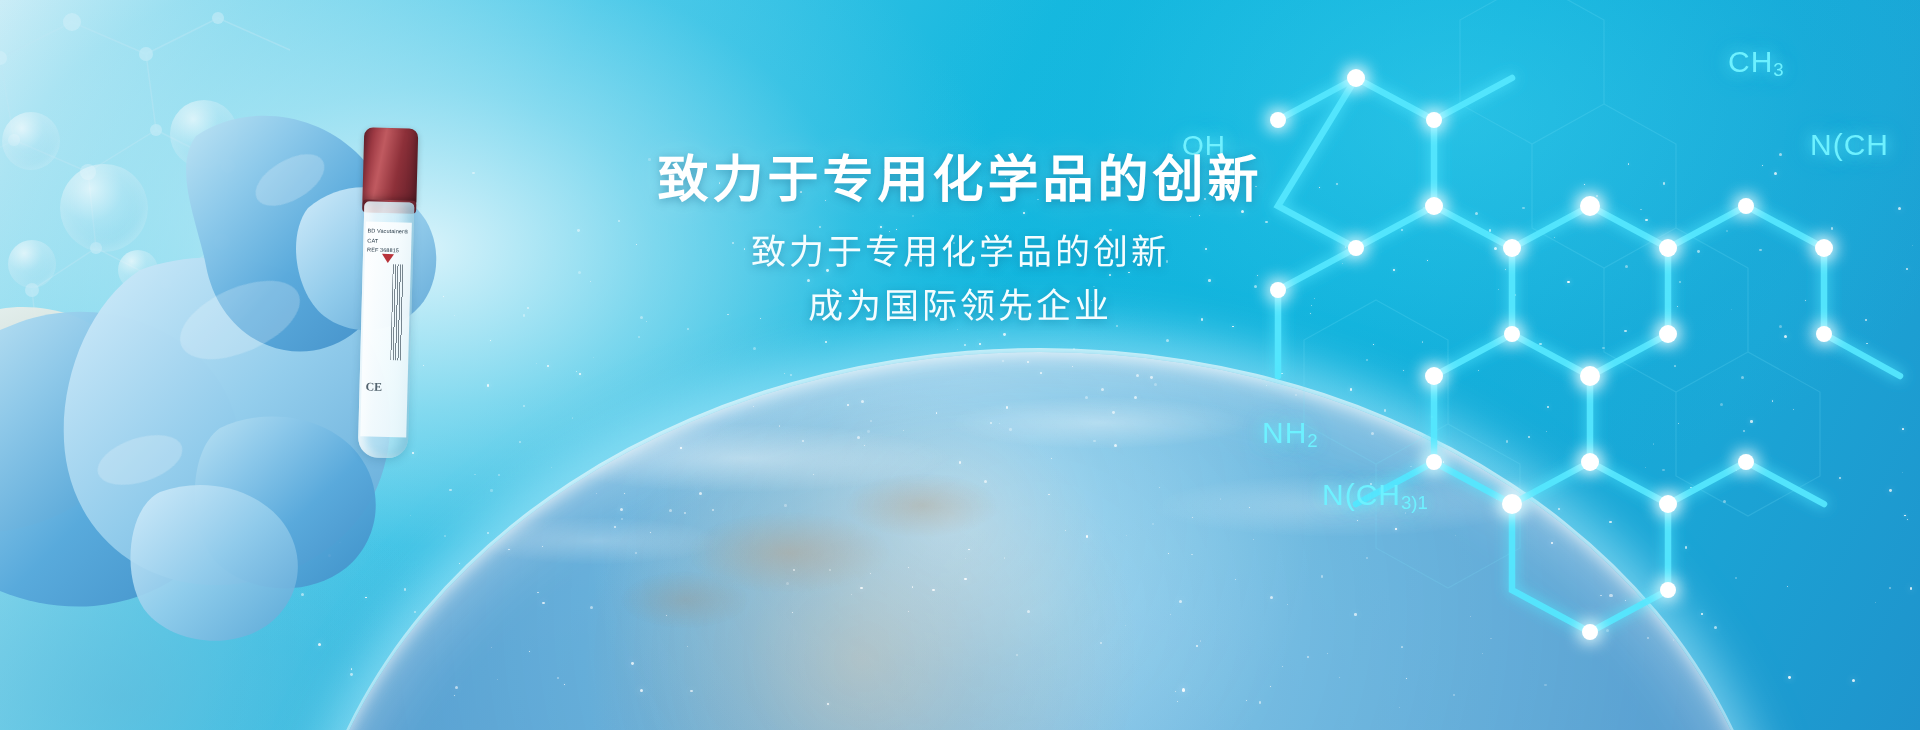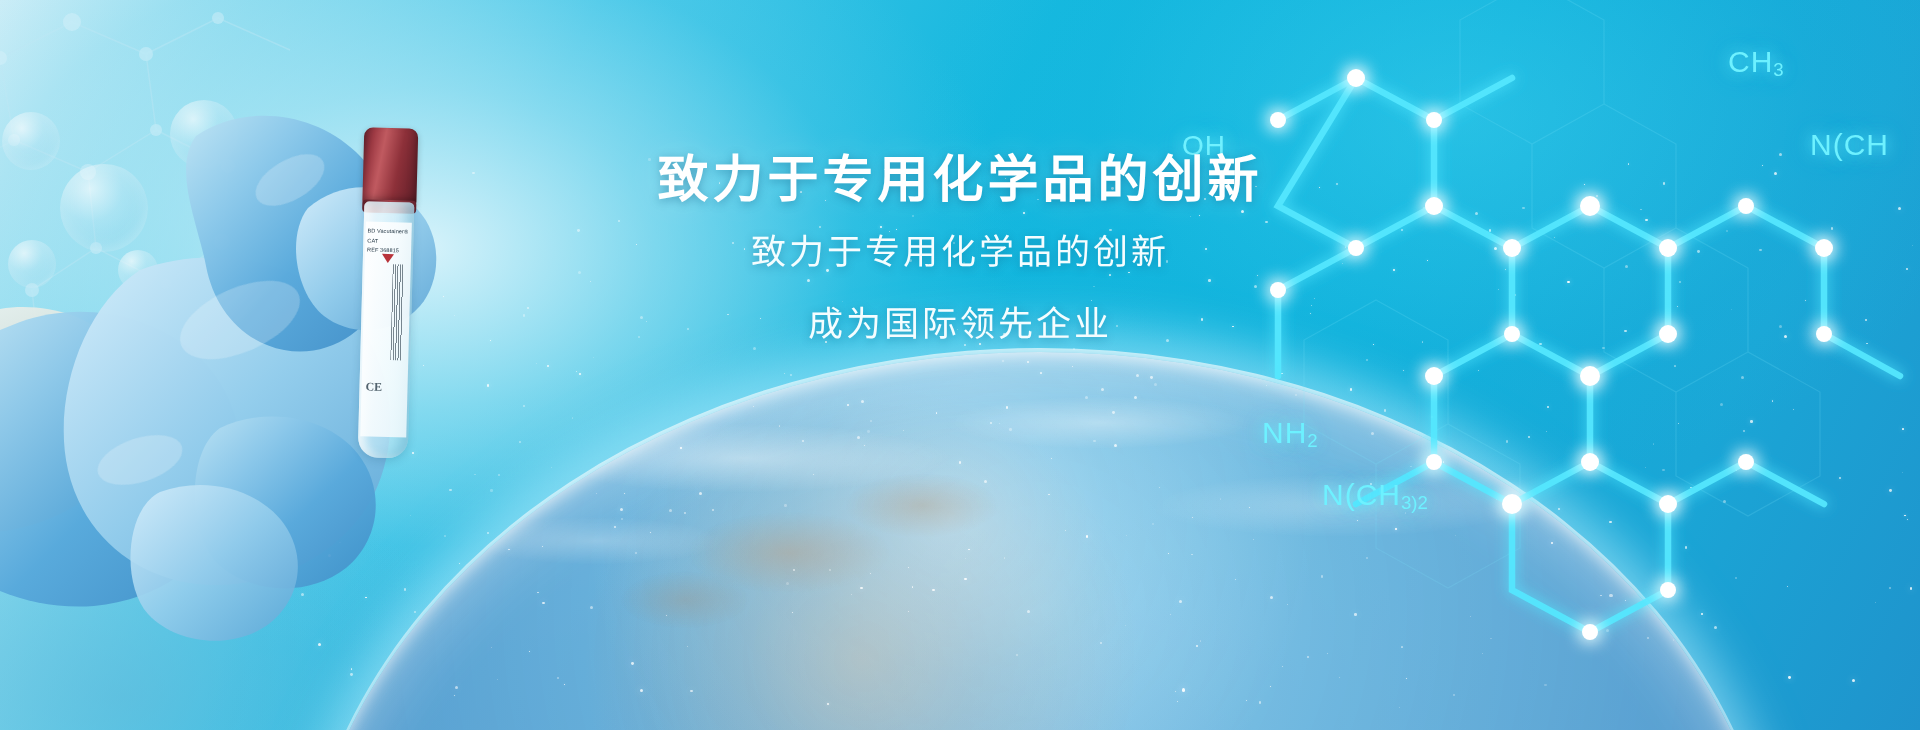--- a/index.html
+++ b/index.html
@@ -643,21 +643,21 @@
         <circle cx="430" cy="632" r="8"></circle>
         <circle cx="508" cy="590" r="8"></circle>
       </g>
     </svg>
   </div>
 
   <span class="chem-label" style="top:45px;  left:1728px; font-size:30px;">CH<sub>3</sub></span>
   <span class="chem-label" style="top:130px; left:1182px; font-size:28px;">OH</span>
   <span class="chem-label" style="top:128px; left:1810px; font-size:30px;">N(CH</span>
   <span class="chem-label" style="top:416px; left:1262px; font-size:30px;">NH<sub>2</sub></span>
-  <span class="chem-label" style="top:478px; left:1322px; font-size:30px;">N(CH<sub>3)2</sub></span>
+  <span class="chem-label" style="top:478px; left:1322px; font-size:30px;">N(CH<sub>3)1</sub></span>
 
   <div class="copy">
     <h1 class="headline">致力于专用化学品的创新</h1>
     <div class="subline">致力于专用化学品的创新</div>
-    <div class="subline" style="margin-top:20px">成为国际领先企业</div>
+    <div class="subline" style="margin-top:2px">成为国际领先企业</div>
   </div>
 
 </div>
 
 </body></html>

